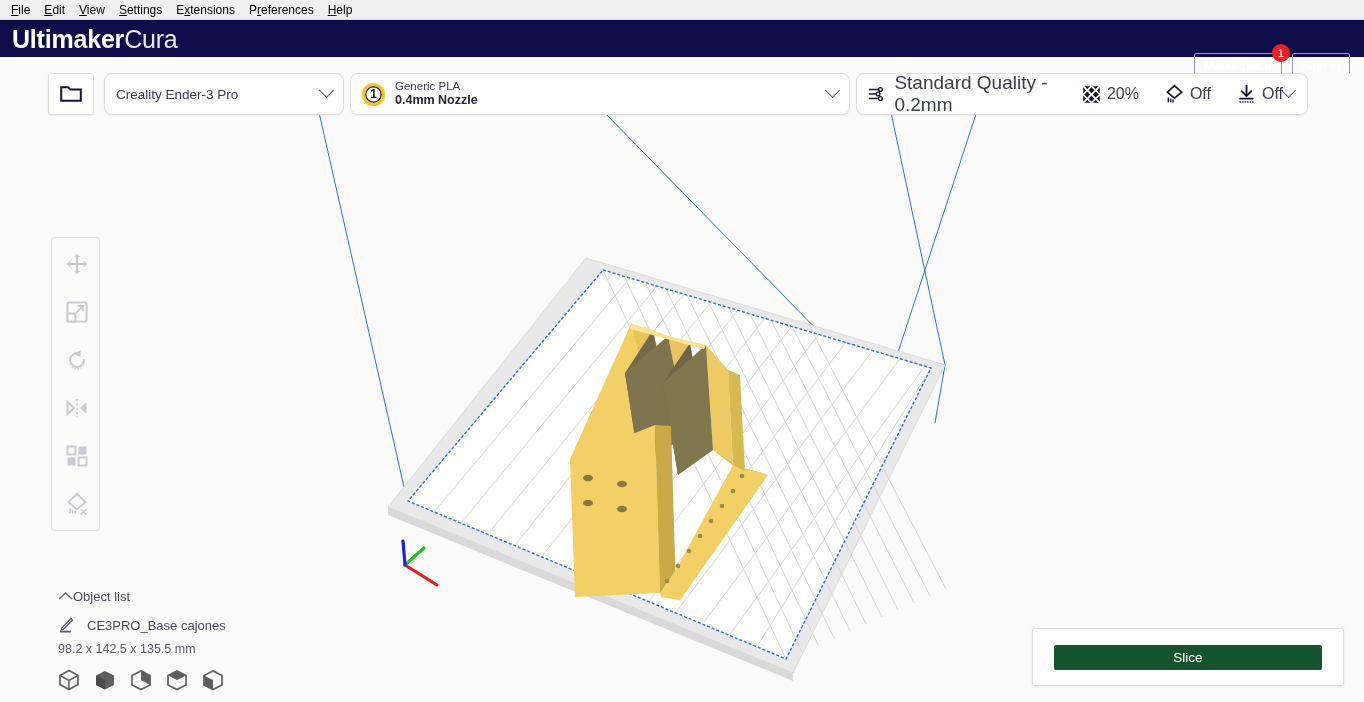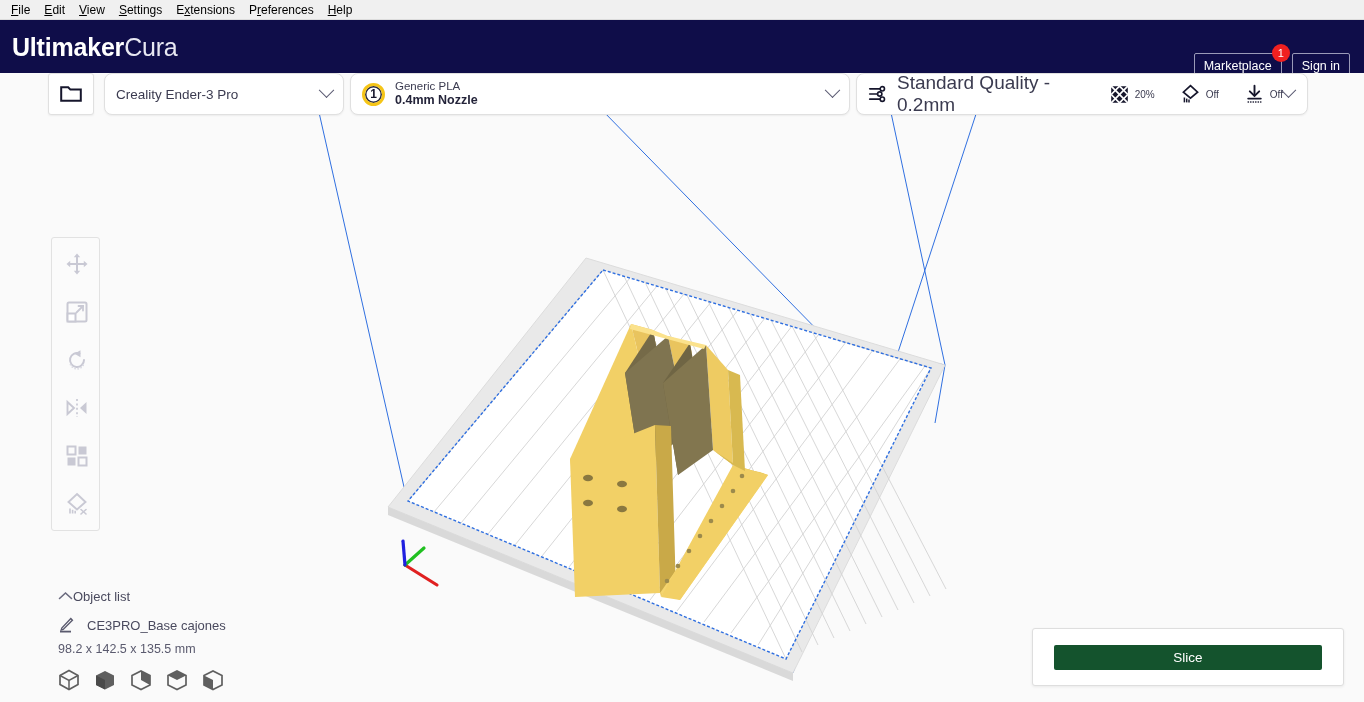--- a/index.html
+++ b/index.html
@@ -25,21 +25,21 @@
     padding: 18px 7px;
     cursor: default;
     white-space: nowrap;
     text-align: right;
   }
   .menu-item u { text-decoration: underline; }
 
   
   #header {
     position: relative;
-    height: 53px;
+    height: 37px;
     background: #0f0d49;
     display: flex;
     align-items: center;
   }
   #brand {
     position: absolute;
     left: 12px; top: 50%;
     transform: translateY(-50%);
     font-size: 25px;
     color: #ffffff;
@@ -164,21 +164,21 @@
     width: 452px;
     padding: 0 13px 0 11px;
     justify-content: flex-start;
     gap: 0;
   }
   #quality-label { font-size: 19px; color: #3b3b50; margin-left: 10px; }
   .setting-chip {
     display: flex; align-items: center; gap: 6px;
     margin-left: 26px;
   }
-  .setting-val { font-size: 10px; color: #3b3b50; }
+  .setting-val { font-size: 16px; color: #3b3b50; }
   #settings-chev { margin-left: auto; }
 
   .chev {
     width: 11px; height: 11px;
     border-right: 1.6px solid #5a5a72;
     border-bottom: 1.6px solid #5a5a72;
     transform: rotate(45deg) translate(-3px,-3px);
     flex: 0 0 auto;
   }
 

